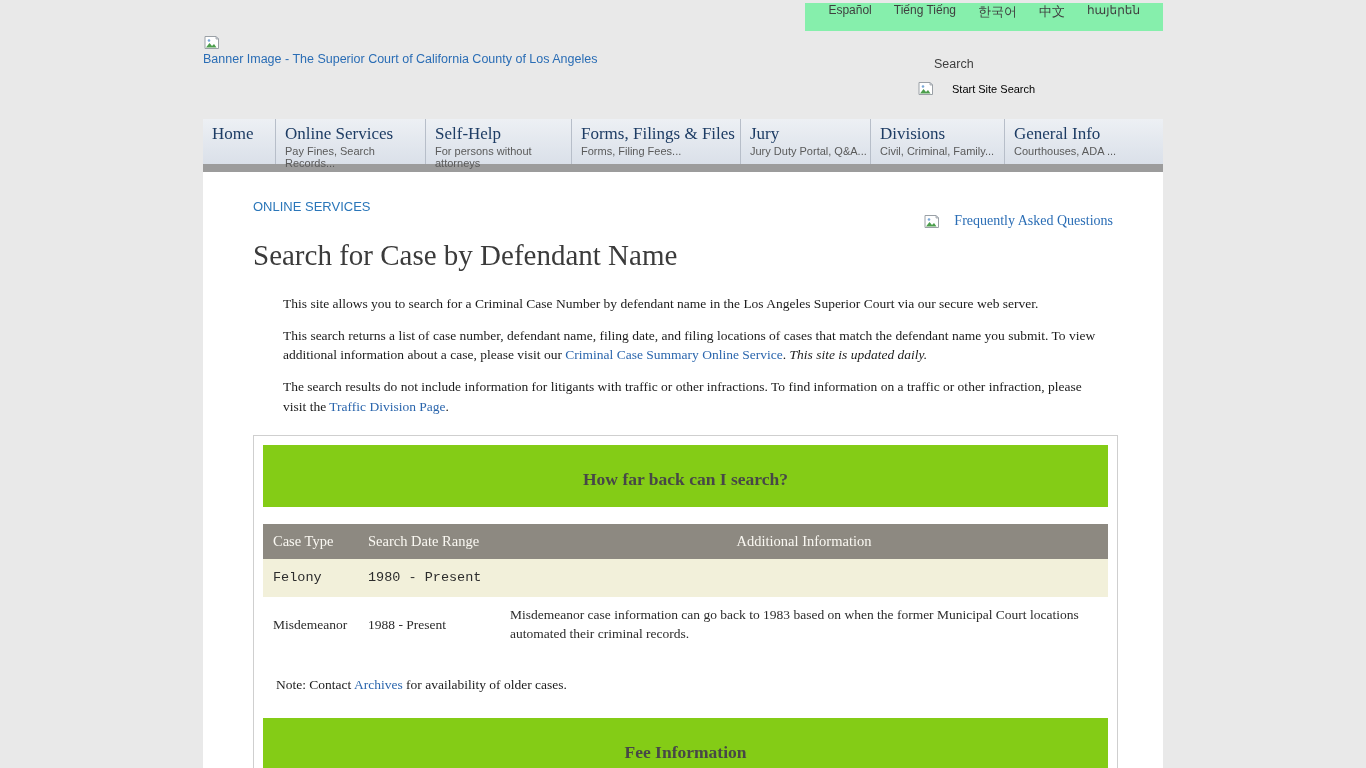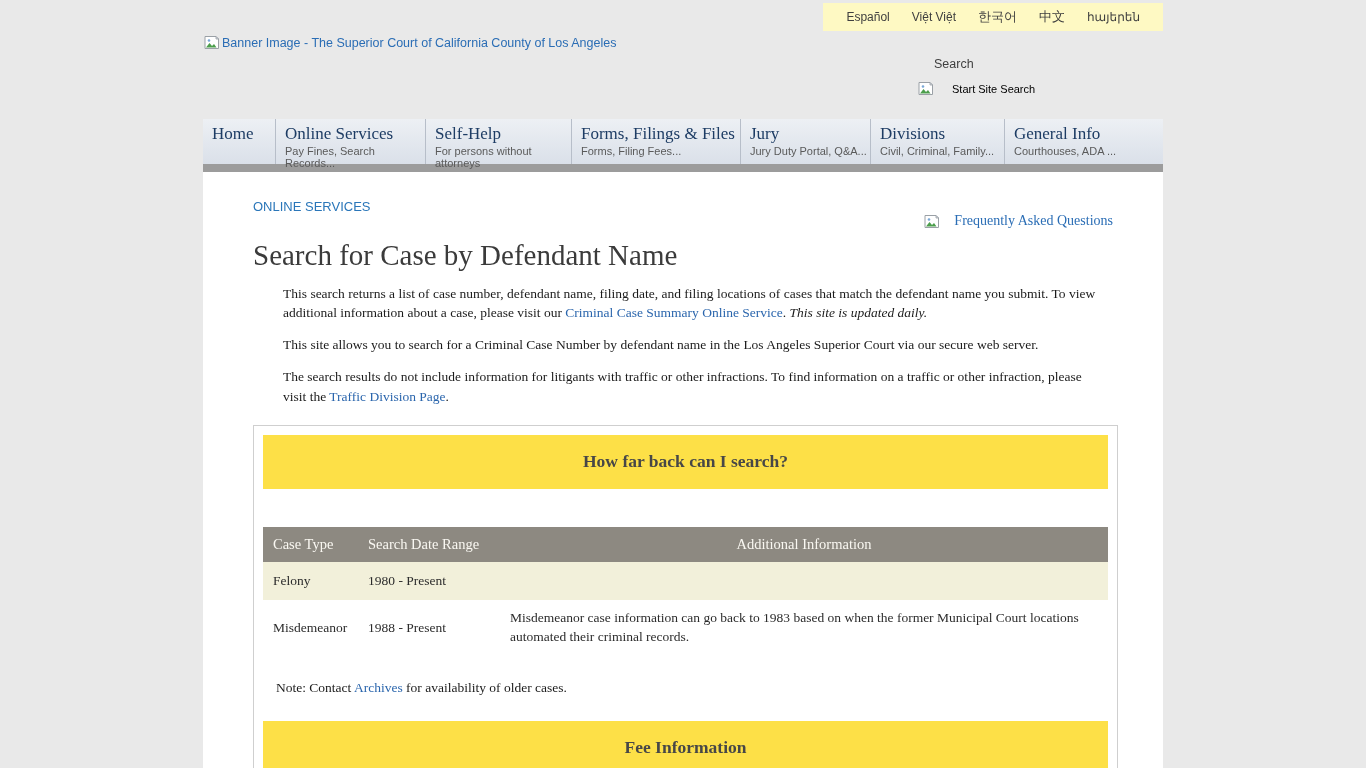--- a/index.html
+++ b/index.html
@@ -12,38 +12,38 @@
   }
   a { text-decoration: none; cursor: pointer; }
   .page { width: 960px; margin: 0 auto; position: relative; }
 
   
   .lang-row {
     display: flex; justify-content: flex-end;
     padding-top: 3px;
   }
   .lang-bar {
-    background: #fef9c3;
-    display: flex; align-items: center;
+    background: #86efac;
+    display: flex; align-items: flex-start;
     height: 28px; padding: 0 12px;
   }
   .lang-item {
     font-family: "Liberation Sans", sans-serif;
     font-size: 12px; color: #3f3f3f;
     padding: 0 11px; white-space: nowrap;
   }
   .lang-item.cjk { font-size: 13px; }
 
   
   .top-row { position: relative; height: 88px; }
   .banner-link {
     position: absolute; left: 0; top: 4px;
-    display: inline-flex; align-items: flex-end; gap: 2px;
-    font-family: "Liberation Sans", sans-serif;
-    font-size: 12.5px; color: #2a6db5;
+    display: inline-flex; align-items: flex-start; gap: 2px;
+    font-family: "Liberation Sans", sans-serif;
+    font-size: 12.5px; color: #2a6db5; flex-direction: column;
   }
   .search-area { position: absolute; left: 714px; top: 26px; }
   .search-label {
     font-family: "Liberation Sans", sans-serif;
     font-size: 12.5px; color: #3f3f3f;
     margin-left: 17px; margin-bottom: 10px;
   }
   .site-search-link {
     display: inline-flex; align-items: center; gap: 18px;
     font-family: "Liberation Sans", sans-serif;
@@ -88,58 +88,58 @@
     font-family: "Liberation Sans", sans-serif;
     font-size: 13px; color: #2a76b9;
   }
   .faq-link {
     position: absolute; right: 5px; top: 16px;
     display: inline-flex; align-items: center; gap: 14px;
     font-family: "Liberation Serif", serif;
     font-size: 14px; color: #2a6db5;
   }
   h1.page-title {
-    margin: 18px 0 12px 0;
+    margin: 18px 0 22px 0;
     font-weight: 400; font-size: 29px; color: #3b3b3b;
     font-family: "Liberation Serif", serif;
   }
   .body-p {
     margin: 0 0 13px 30px;
     max-width: 816px;
     font-size: 13.5px; line-height: 1.42; color: #1b1b1b;
   }
   .body-p a { color: #2b66ad; }
   .italic { font-style: italic; }
 
   .info-box {
     border: 1px solid #cfcfcf;
     margin-top: 19px;
     padding: 9px 9px 20px 9px;
   }
   .section-head {
-    background: #fde047;
+    background: #84cc16;
     text-align: center;
-    padding: 16px 0 17px 0;
+    padding: 24px 0 17px 0;
     font-weight: 700; font-size: 17.5px; color: #474747;
   }
-  .range-table { width: 100%; border-collapse: collapse; margin-top: 38px; }
+  .range-table { width: 100%; border-collapse: collapse; margin-top: 17px; }
   .range-table th {
     background: #8d8981; color: #faf8f2;
     font-weight: 400; font-size: 14.5px;
     text-align: left; padding: 9px 10px;
   }
   .range-table th.col-casetype { width: 95px; }
   .range-table th.col-range { width: 142px; }
   .range-table th.col-info { text-align: center; }
   .range-table td {
     font-size: 13.5px; color: #2c2c2c;
     padding: 8px 10px; vertical-align: middle;
     line-height: 1.45;
   }
-  .row-felony td { background: #f2f0da; height: 38px; }
+  .row-felony td { background: #f2f0da; height: 38px; font-family: Liberation Mono, monospace; }
   .row-misd td { background: #ffffff; height: 50px; }
   .note-p { margin: 25px 0 0 13px; font-size: 13.5px; color: #1b1b1b; }
   .note-p a { color: #2b66ad; }
   .fee-head { margin-top: 25px; }
 </style>
 </head>
 <body>
 
 <svg width="0" height="0" style="position:absolute">
   <defs>
@@ -150,21 +150,21 @@
       <circle cx="6" cy="5.5" r="1.3" fill="#7aa7d6"></circle>
     </g>
   </defs>
 </svg>
 
 <div class="page">
 
   <div class="lang-row">
     <div class="lang-bar">
       <a class="lang-item">Español</a>
-      <a class="lang-item">Việt Việt</a>
+      <a class="lang-item">Tiếng Tiếng</a>
       <a class="lang-item cjk">한국어</a>
       <a class="lang-item cjk">中文</a>
       <a class="lang-item">հայերեն</a>
     </div>
   </div>
 
   <div class="top-row">
     <a class="banner-link">
       <span class="broken-icon">
         <svg width="17" height="15" viewBox="0 0 17 15">
@@ -226,23 +226,23 @@
           <svg width="17" height="15" viewBox="0 0 17 15">
               <use href="#broken-img"></use>
             </svg>
         </span>
         <span>Frequently Asked Questions</span>
       </a>
     </div>
 
     <h1 class="page-title">Search for Case by Defendant Name</h1>
 
+    <p class="body-p">This site allows you to search for a Criminal Case Number by defendant name in the Los Angeles Superior Court via our secure web server.</p>
+
     <p class="body-p"><span>This search returns a list of case number, defendant name, filing date, and filing locations of cases that match the defendant name you submit. To view additional information about a case, please visit our </span><a>Criminal Case Summary Online Service</a><span>. </span><span class="italic">This site is updated daily.</span></p>
-
-    <p class="body-p">This site allows you to search for a Criminal Case Number by defendant name in the Los Angeles Superior Court via our secure web server.</p>
 
     <p class="body-p"><span>The search results do not include information for litigants with traffic or other infractions. To find information on a traffic or other infraction, please visit the </span><a>Traffic Division Page</a><span>.</span></p>
 
     <div class="info-box">
       <div class="section-head">How far back can I search?</div>
 
       <table class="range-table">
         <thead>
           <tr>
             <th class="col-casetype">Case Type</th>

